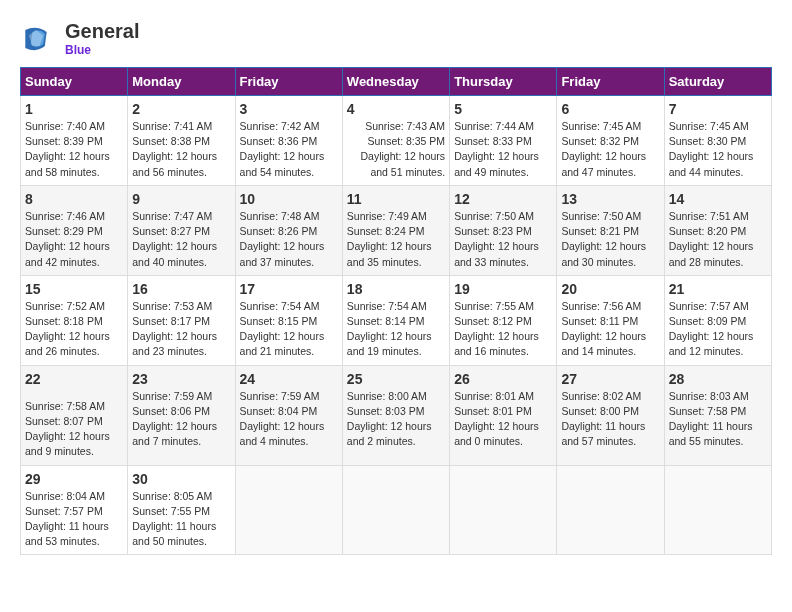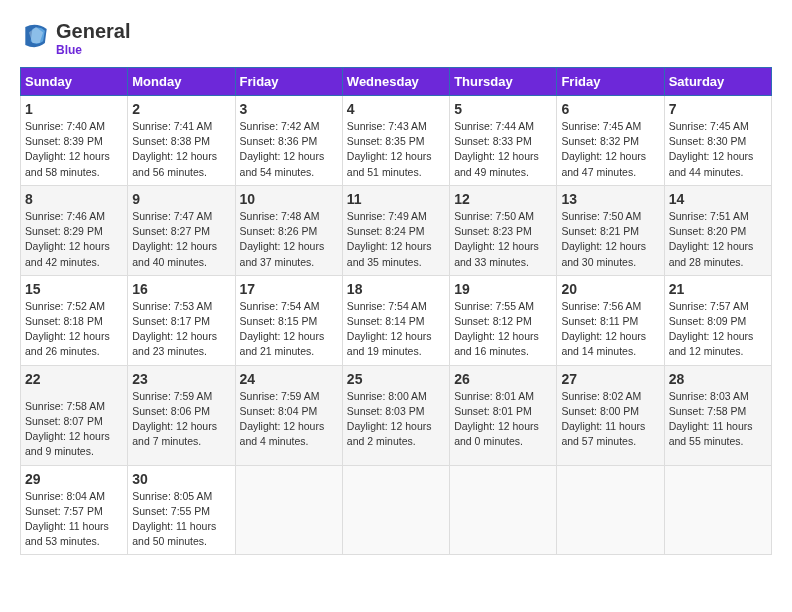--- a/index.html
+++ b/index.html
@@ -11,21 +11,22 @@
       padding: 20px;
     }
     .header {
       display: flex;
       justify-content: space-between;
       align-items: flex-start;
       margin-bottom: 10px;
     }
     .logo {
       display: flex;
-      gap: 4px;
+      align-items: center;
+      gap: 13px;
     }
     .logo-icon {
       width: 32px;
       height: 32px;
     }
     .title-block {
       text-align: right;
     }
     .month-title {
       font-size: 36px;
@@ -36,21 +37,21 @@
     .subtitle {
       font-size: 15px;
       color: #555;
     }
     table {
       width: 100%;
       border-collapse: collapse;
       font-size: 11px;
     }
     thead tr {
-      background-color: #6d28d9;
+      background-color: #701a75;
       color: #fff;
     }
     thead th {
       padding: 6px 4px;
       text-align: left;
       font-size: 13px;
       font-weight: bold;
       border: 1px solid #2e6db4;
     }
     tbody tr {
@@ -129,21 +130,21 @@
         </td>
         <td>
           <span class="day-num">3</span>
           <div class="day-info" style="white-space: pre-line;">Sunrise: 7:42 AM
 Sunset: 8:36 PM
 Daylight: 12 hours
 and 54 minutes.</div>
         </td>
         <td>
           <span class="day-num">4</span>
-          <div class="day-info" style="white-space: pre-line;">Sunrise: 7:43 AM
+          <div class="day-info" style="white-space: pre-line; text-align: right;">Sunrise: 7:43 AM
 Sunset: 8:35 PM
 Daylight: 12 hours
 and 51 minutes.</div>
         </td>
         <td>
           <span class="day-num">5</span>
           <div class="day-info" style="white-space: pre-line;">Sunrise: 7:44 AM
 Sunset: 8:33 PM
 Daylight: 12 hours
 and 49 minutes.</div>

